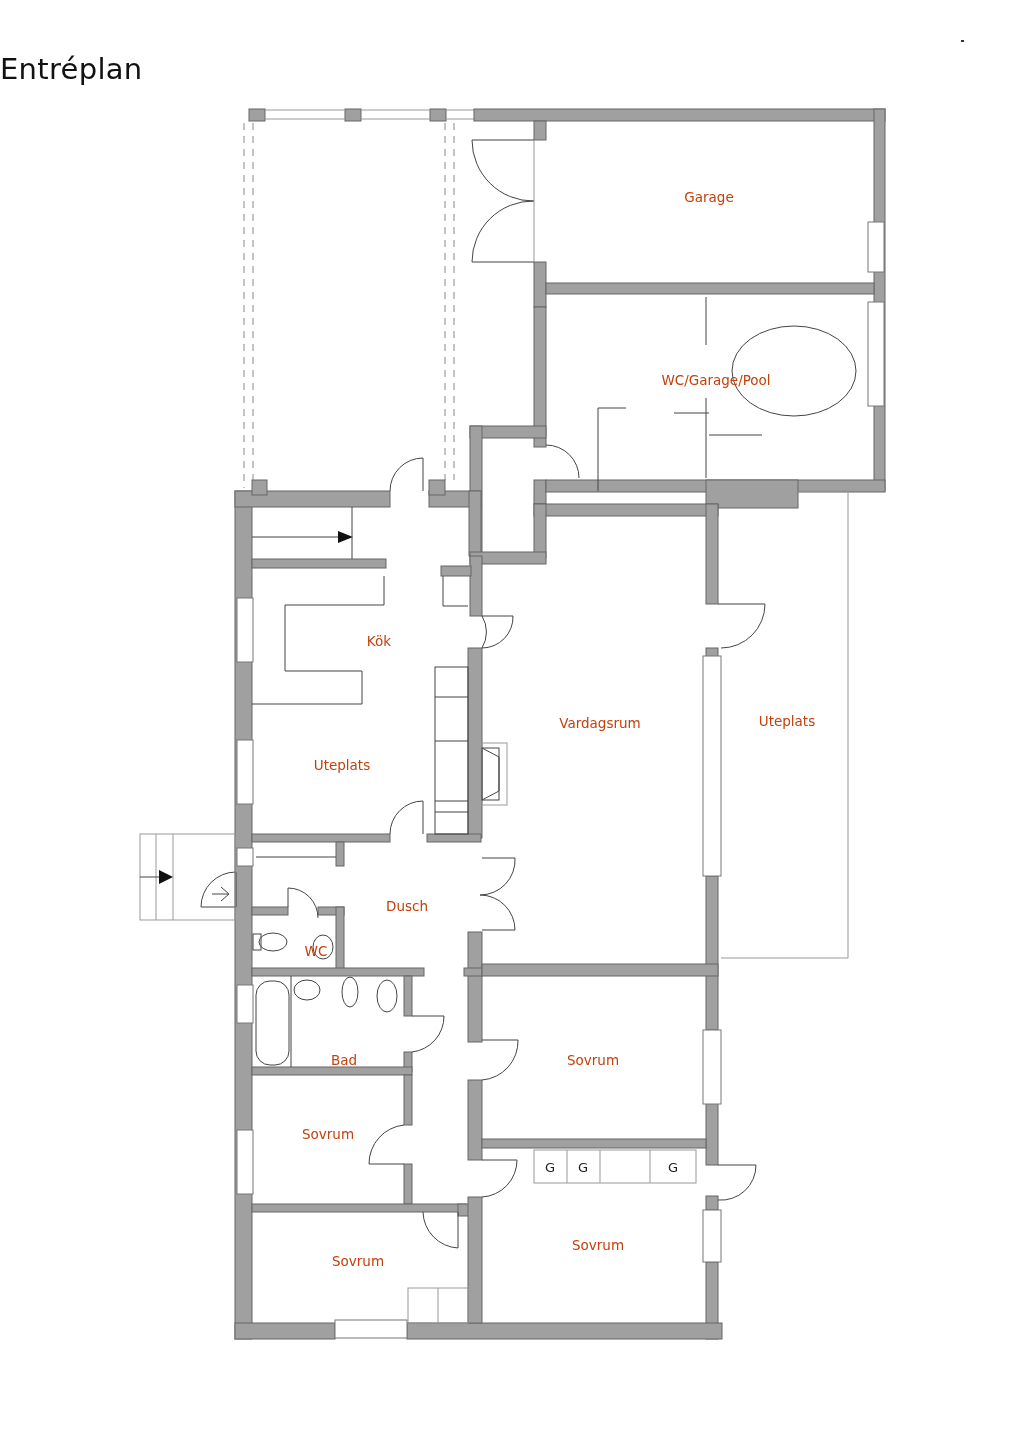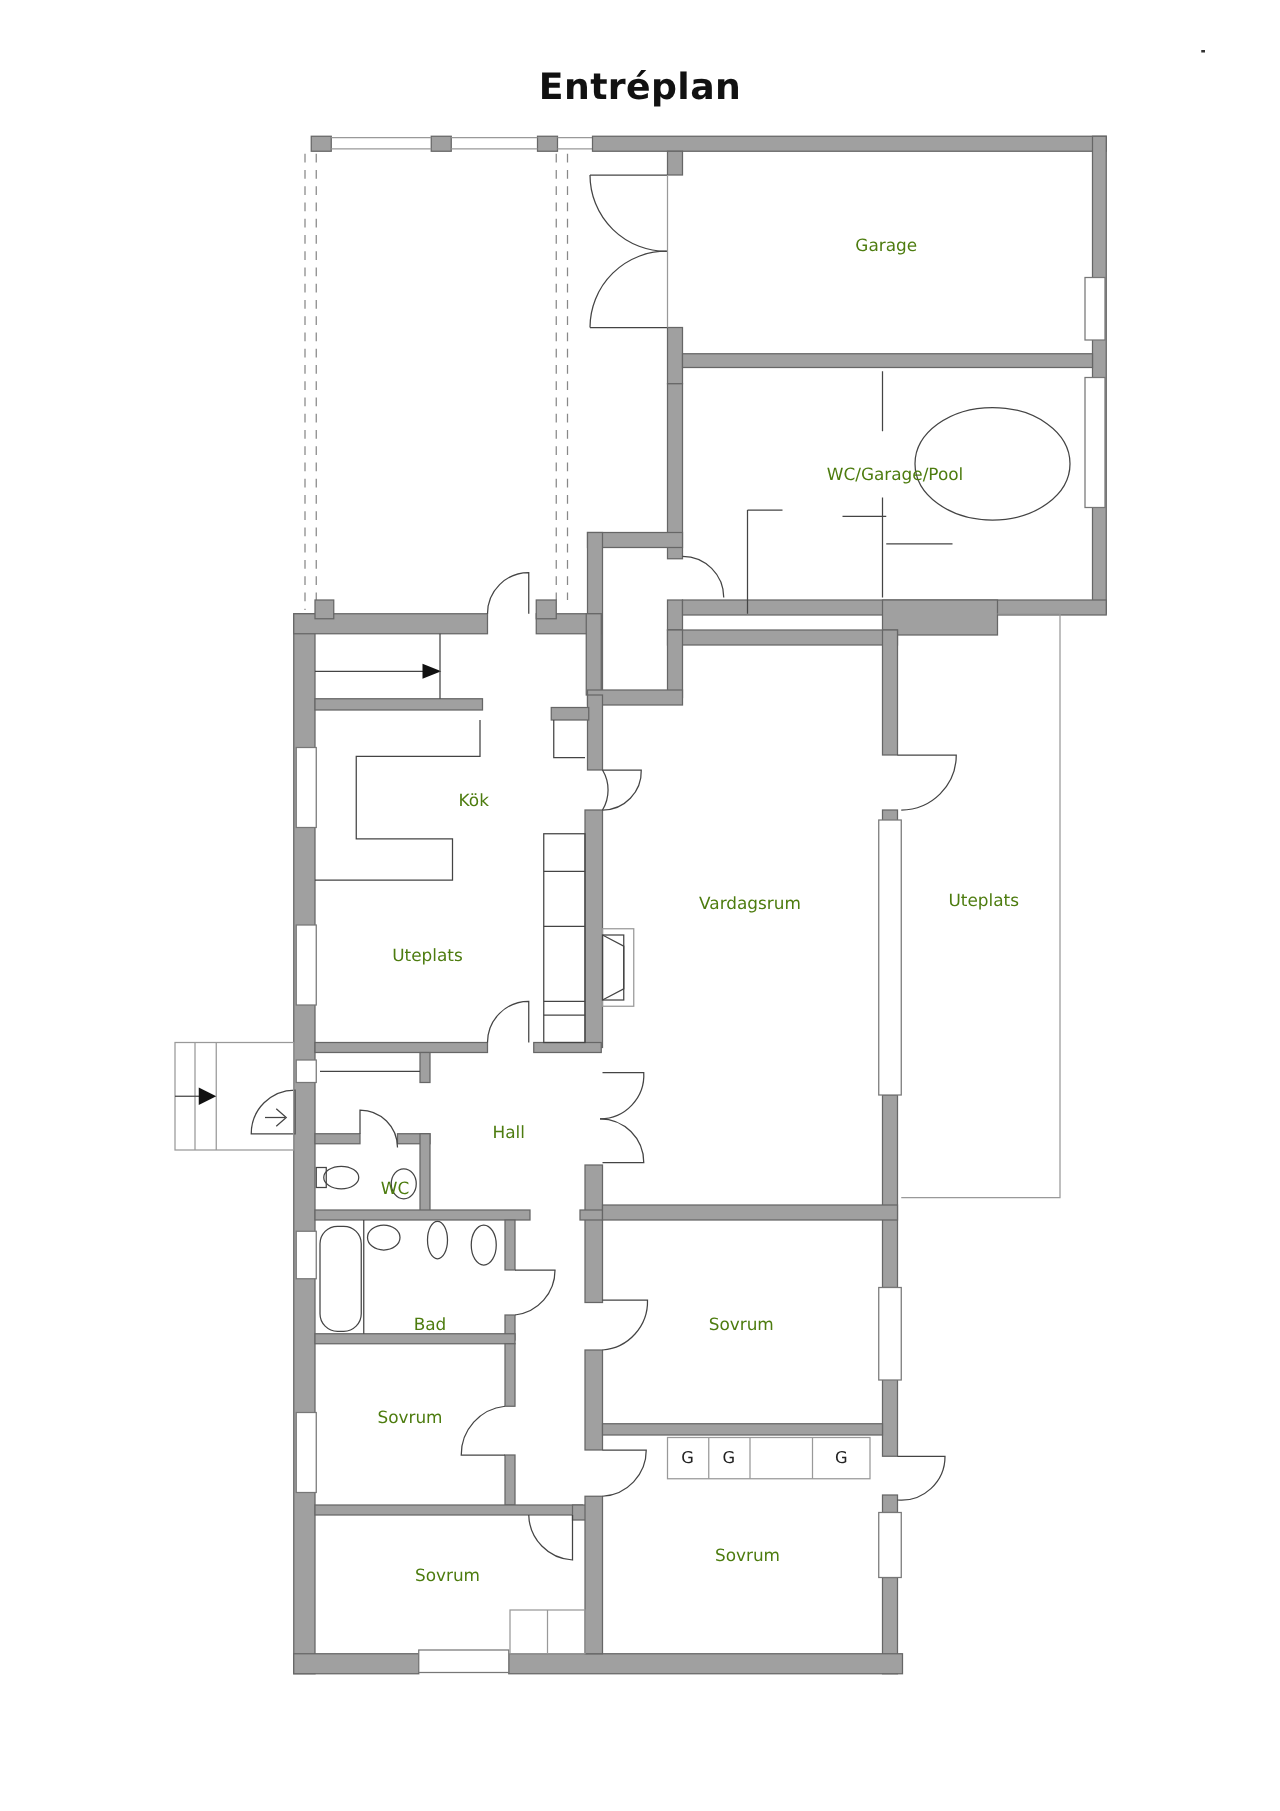--- a/index.html
+++ b/index.html
@@ -1,24 +1,24 @@
 <!DOCTYPE html>
 <html><head>
 <meta charset="utf-8">
 <style>
   html,body{margin:0;padding:0;background:#ffffff;}
   body{width:1024px;height:1449px;position:relative;overflow:hidden;font-family:"DejaVu Sans","Liberation Sans",sans-serif;}
-  .title{position:absolute;left:0;width:1024px;top:52px;text-align:center;font-size:29px;color:#111;font-weight:700;letter-spacing:0.3px;}
+  .title{position:absolute;left:0;width:1024px;top:52px;text-align:left;font-size:29px;color:#111;font-weight:400;letter-spacing:0.3px;}
   svg{position:absolute;left:0;top:0;}
   .wall{fill:#a0a0a0;stroke:#666;stroke-width:1;}
   .thin{fill:none;stroke:#444;stroke-width:1;}
   .grey{fill:none;stroke:#999;stroke-width:1;}
   .dash{fill:none;stroke:#888;stroke-width:1;stroke-dasharray:7 6;}
   .win{fill:#fff;stroke:#777;stroke-width:1;}
-  .label{position:absolute;font-size:13.5px;color:#4d7c0f;white-space:nowrap;transform:translate(-50%,-50%);}
+  .label{position:absolute;font-size:13.5px;color:#c2410c;white-space:nowrap;transform:translate(-50%,-50%);}
   .g{position:absolute;font-size:13px;color:#222;transform:translate(-50%,-50%);}
   .corner{position:absolute;left:961px;top:40px;width:3px;height:2px;background:#333;}
 </style>
 </head>
 <body>
 
 <div class="title">Entréplan</div>
 <div class="corner"></div>
 
 <svg width="1024" height="1449" viewBox="0 0 1024 1449">
@@ -200,21 +200,21 @@
     <polyline class="grey" points="798,491 848,491 848,958 721,958"></polyline>
   </g>
 </svg>
 
 <div class="label" style="left:709px;top:197px">Garage</div>
 <div class="label" style="left:716px;top:380px">WC/Garage/Pool</div>
 <div class="label" style="left:379px;top:641px">Kök</div>
 <div class="label" style="left:342px;top:765px">Uteplats</div>
 <div class="label" style="left:600px;top:723px">Vardagsrum</div>
 <div class="label" style="left:787px;top:721px">Uteplats</div>
-<div class="label" style="left:407px;top:906px">Hall</div>
+<div class="label" style="left:407px;top:906px">Dusch</div>
 <div class="label" style="left:316px;top:951px">WC</div>
 <div class="label" style="left:344px;top:1060px">Bad</div>
 <div class="label" style="left:593px;top:1060px">Sovrum</div>
 <div class="label" style="left:328px;top:1134px">Sovrum</div>
 <div class="label" style="left:598px;top:1245px">Sovrum</div>
 <div class="label" style="left:358px;top:1261px">Sovrum</div>
 
 <div class="g" style="left:550px;top:1167px">G</div>
 <div class="g" style="left:583px;top:1167px">G</div>
 <div class="g" style="left:673px;top:1167px">G</div>

